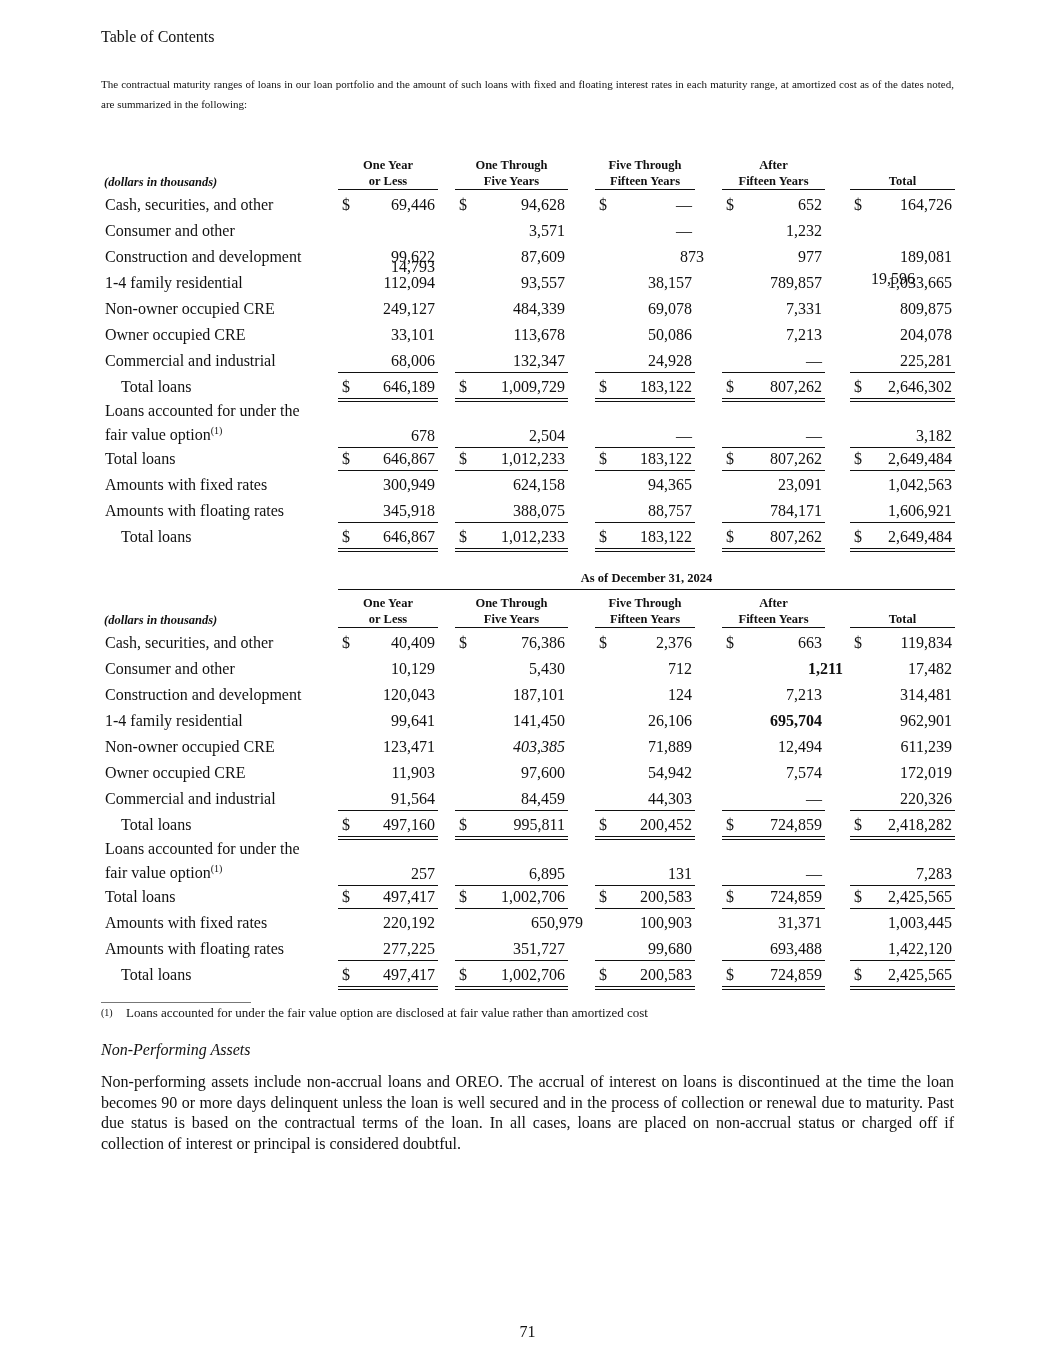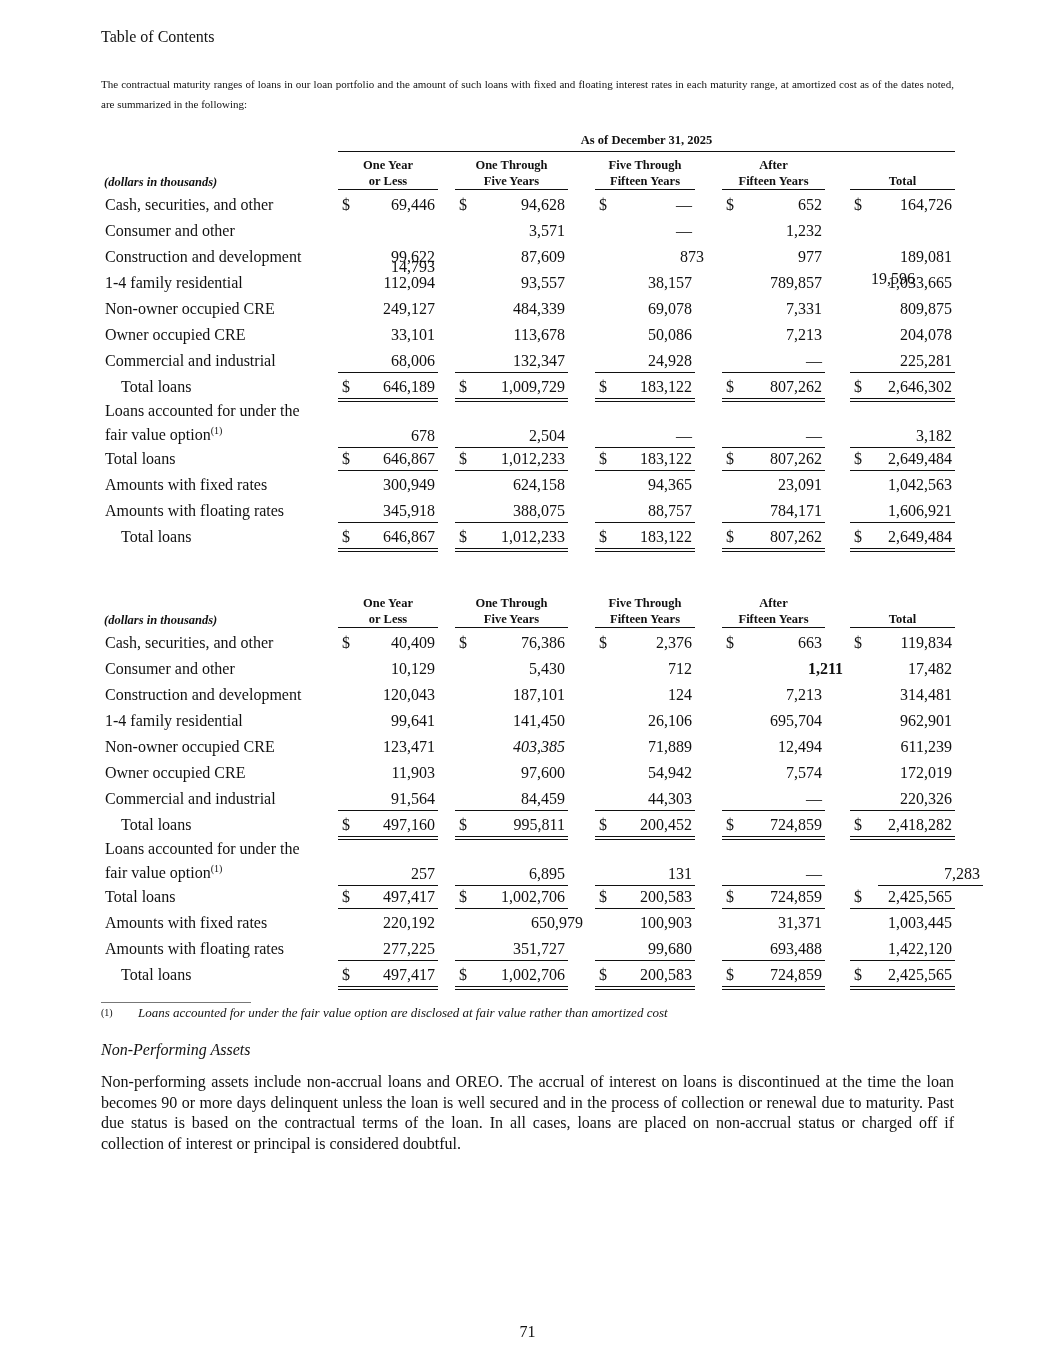--- a/index.html
+++ b/index.html
@@ -24,34 +24,33 @@
   .cell .val { position: absolute; right: 3px; top: 4px; }
   .cell.ul { border-bottom: 1.5px solid #111; }
   .cell.dul { border-bottom: 4px double #111; }
 
   .lbl2 { position: absolute; left: 4px; top: 4px; line-height: 24px; }
   sup { font-size: 10px; line-height: 0; }
 
   .fn-rule { position: absolute; left: 101px; top: 1002px; width: 150px; border-top: 1px solid #777; }
   .fn { position: absolute; left: 101px; top: 1005px; font-size: 13px; }
   .fn .mk { position: absolute; left: 0; top: 2px; font-size: 10px; }
-  .fn .tx { position: absolute; left: 37px; white-space: nowrap; font-style: italic; }
+  .fn .tx { position: absolute; left: 25px; white-space: nowrap; }
 
   .sec { position: absolute; left: 101px; top: 1041px; font-size: 16px; font-style: italic; }
   .para { position: absolute; left: 101px; top: 1072px; width: 853px; font-size: 16px; line-height: 20.5px; text-align: justify; }
   .pg { position: absolute; left: 0; width: 1055px; top: 1323px; text-align: center; font-size: 16px; }
 </style>
 </head>
 <body>
 
 <div class="toc">Table of Contents</div>
 <div class="intro">The contractual maturity ranges of loans in our loan portfolio and the amount of such loans with fixed and floating interest rates in each maturity range, at amortized cost as of the dates noted, are summarized in the following:</div>
 
 <div class="tbl" style="top:133px; height:420px;" id="t0">
-  <div class="caption" style="left:237px;width:617px;">As of December 31, 2025</div>
   <div class="units" style="top:42px;">(dollars in thousands)</div>
 <div class="hdr" style="left: 237px; width: 100px; top: 24px;">
       <div style="height: 16px;">One Year</div>
       <div style="height: 16px;">or Less</div>
     </div>
     <div class="hdr" style="left: 354px; width: 113px; top: 24px;">
       <div style="height: 16px;">One Through</div>
       <div style="height: 16px;">Five Years</div>
     </div>
     <div class="hdr" style="left: 494px; width: 100px; top: 24px;">
@@ -319,20 +318,21 @@
         <span class="val">807,262</span>
       </div>
       <div class="cell dul" style="left: 749px; width: 105px;">
         <span class="cur">$</span>
         <span class="val">2,649,484</span>
       </div>
     </div>
   </div>
 
 <div class="tbl" style="top:571px; height:420px;" id="t1">
+  <div class="caption" style="left:237px;width:617px;">As of December 31, 2024</div>
   <div class="units" style="top:42px;">(dollars in thousands)</div>
 <div class="hdr" style="left: 237px; width: 100px; top: 24px;">
       <div style="height: 16px;">One Year</div>
       <div style="height: 16px;">or Less</div>
     </div>
     <div class="hdr" style="left: 354px; width: 113px; top: 24px;">
       <div style="height: 16px;">One Through</div>
       <div style="height: 16px;">Five Years</div>
     </div>
     <div class="hdr" style="left: 494px; width: 100px; top: 24px;">
@@ -410,21 +410,21 @@
       <div class="lbl">1-4 family residential</div>
       <div class="cell" style="left: 237px; width: 100px;">
         <span class="val">99,641</span>
       </div>
       <div class="cell" style="left: 354px; width: 113px;">
         <span class="val">141,450</span>
       </div>
       <div class="cell" style="left: 494px; width: 100px;">
         <span class="val">26,106</span>
       </div>
-      <div class="cell" style="left: 621px; width: 103px;">
+      <div class="cell" style="left: 621px; width: 103px; font-weight: bold;">
         <span class="val">695,704</span>
       </div>
       <div class="cell" style="left: 749px; width: 105px;">
         <span class="val">962,901</span>
       </div>
     </div>
     <div class="row" style="top: 163px;">
       <div class="lbl">Non-owner occupied CRE</div>
       <div class="cell" style="left: 237px; width: 100px;">
         <span class="val">123,471</span>
@@ -511,21 +511,21 @@
       </div>
       <div class="cell ul" style="left: 354px; width: 113px; top: 20px;">
         <span class="val">6,895</span>
       </div>
       <div class="cell ul" style="left: 494px; width: 100px; top: 20px;">
         <span class="val">131</span>
       </div>
       <div class="cell ul" style="left: 621px; width: 103px; top: 20px;">
         <span class="val">—</span>
       </div>
-      <div class="cell ul" style="left: 777px; width: 105px; top: 20px;">
+      <div class="cell ul" style="left: 749px; width: 105px; top: 20px;">
         <span class="val">7,283</span>
       </div>
     </div>
     <div class="row" style="top: 313px;">
       <div class="lbl">Total loans</div>
       <div class="cell ul" style="left: 237px; width: 100px;">
         <span class="cur">$</span>
         <span class="val">497,417</span>
       </div>
       <div class="cell ul" style="left: 354px; width: 113px;">

